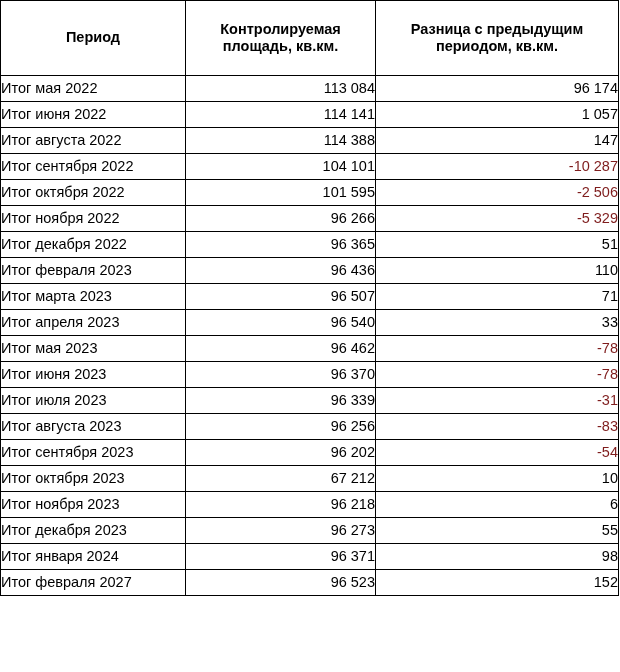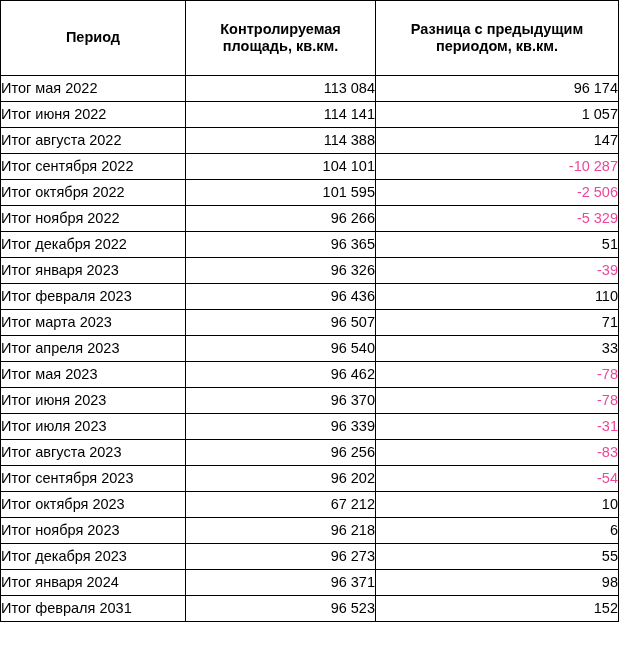--- a/index.html
+++ b/index.html
@@ -46,21 +46,21 @@
   }
   td.period {
     text-align: left;
     padding-left: 6px;
   }
   td.num {
     text-align: right;
     padding-right: 7px;
   }
   td.neg {
-    color: #ec4899;
+    color: #7f1d1d;
   }
   .header-row th {
     height: 62px;
   }
 </style>
 </head>
 <body>
 
 <div class="table-wrap">
   <table class="data-table">
@@ -104,25 +104,20 @@
         </tr>
         <tr>
           <td class="period">Итог ноября 2022</td>
           <td class="num">96 266</td>
           <td class="num neg">-5 329</td>
         </tr>
         <tr>
           <td class="period">Итог декабря 2022</td>
           <td class="num">96 365</td>
           <td class="num">51</td>
-        </tr>
-        <tr>
-          <td class="period">Итог января 2023</td>
-          <td class="num">96 326</td>
-          <td class="num neg">-39</td>
         </tr>
         <tr>
           <td class="period">Итог февраля 2023</td>
           <td class="num">96 436</td>
           <td class="num">110</td>
         </tr>
         <tr>
           <td class="period">Итог марта 2023</td>
           <td class="num">96 507</td>
           <td class="num">71</td>
@@ -171,19 +166,19 @@
           <td class="period">Итог декабря 2023</td>
           <td class="num">96 273</td>
           <td class="num">55</td>
         </tr>
         <tr>
           <td class="period">Итог января 2024</td>
           <td class="num">96 371</td>
           <td class="num">98</td>
         </tr>
         <tr>
-          <td class="period">Итог февраля 2031</td>
+          <td class="period">Итог февраля 2027</td>
           <td class="num">96 523</td>
           <td class="num">152</td>
         </tr>
       </tbody>
   </table>
 </div>
 
 </body></html>

